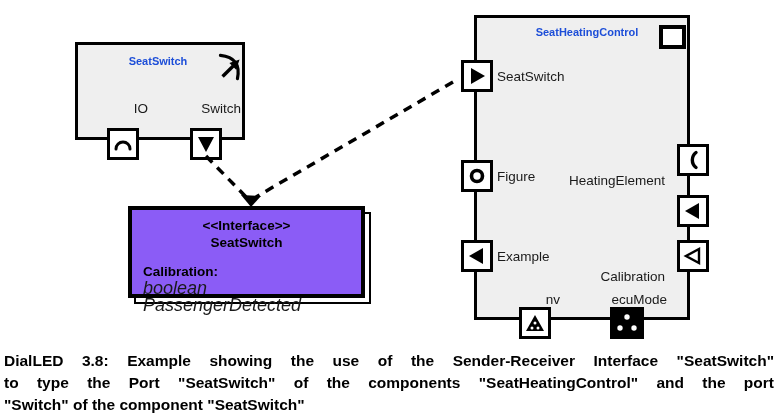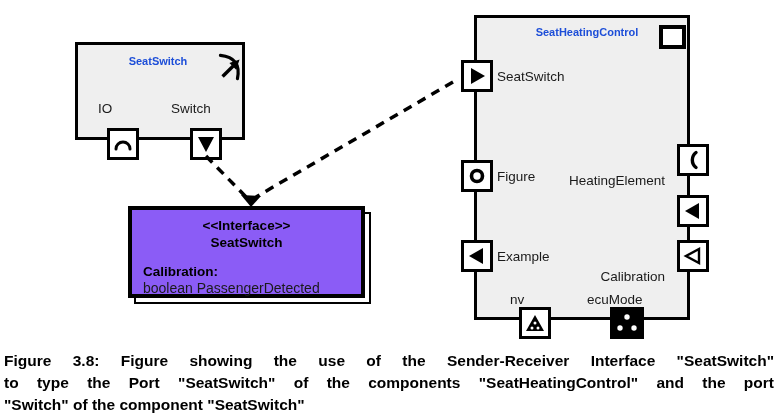--- a/index.html
+++ b/index.html
@@ -22,39 +22,39 @@
   .comp-ssw{left:75px;top:42px;width:170px;height:98px;}
   .comp-shc{left:474px;top:15px;width:216px;height:305px;}
   .comp-title{
     position:absolute;font-weight:bold;font-size:11px;color:#1d4ed8;
     text-align:center;white-space:nowrap;z-index:4;
   }
   .plabel{
     position:absolute;font-size:13.5px;color:#1a1a1a;white-space:nowrap;z-index:4;
   }
   .plabel.right{text-align:right;margin-top:20px;}
-  .plabel.center{text-align:left;}
+  .plabel.center{text-align:right;}
   .port{
     position:absolute;box-sizing:border-box;width:32px;height:32px;
     border:3px solid #000;background:#fff;z-index:5;
     display:flex;align-items:center;justify-content:center;
   }
   .port.solid{background:#000;border:none;width:34px;height:32px;}
   .corner-sq{
     position:absolute;box-sizing:border-box;width:27px;height:24px;
     border:4px solid #000;background:#fff;z-index:4;
   }
   .type-icon{position:absolute;z-index:4;}
   .connectors{position:absolute;left:0;top:0;z-index:3;}
   .iface-stereotype,.iface-name{
     font-weight:bold;font-size:13.5px;text-align:center;color:#000;line-height:17px;
   }
   .iface-stereotype{margin-top:7px;}
   .iface-section{font-weight:bold;font-size:13.5px;color:#000;margin:12px 0 0 11px;line-height:17px;}
-  .iface-element{font-size:14px;color:#1a1a1a;margin-left:11px;line-height:17px;}
+  .iface-element{font-size:18px;color:#1a1a1a;margin-left:11px;line-height:17px;font-style:italic;}
   .caption{
     position:absolute;left:4px;top:350px;width:770px;z-index:4;
     font-weight:bold;font-size:15.5px;line-height:22px;color:#000;
   }
   .caption .jline{text-align:justify;text-align-last:justify;}
   .caption .lastline{text-align:left;}
 </style>
 </head>
 <body>
 
@@ -157,18 +157,18 @@
   </div>
 
   <div class="iface">
     <div class="iface-stereotype">&lt;&lt;Interface&gt;&gt;</div>
     <div class="iface-name">SeatSwitch</div>
     <div class="iface-section">Calibration:</div>
     <div class="iface-element">boolean PassengerDetected</div>
   </div>
 
   <div class="caption">
-    <div class="jline">Figure 3.8: Figure showing the use of the Sender-Receiver Interface "SeatSwitch"</div>
+    <div class="jline">DialLED 3.8: Example showing the use of the Sender-Receiver Interface "SeatSwitch"</div>
     <div class="jline">to type the Port "SeatSwitch" of the components "SeatHeatingControl" and the port</div>
     <div class="lastline">"Switch" of the component "SeatSwitch"</div>
   </div>
 
 </div>
 
 </body></html>

